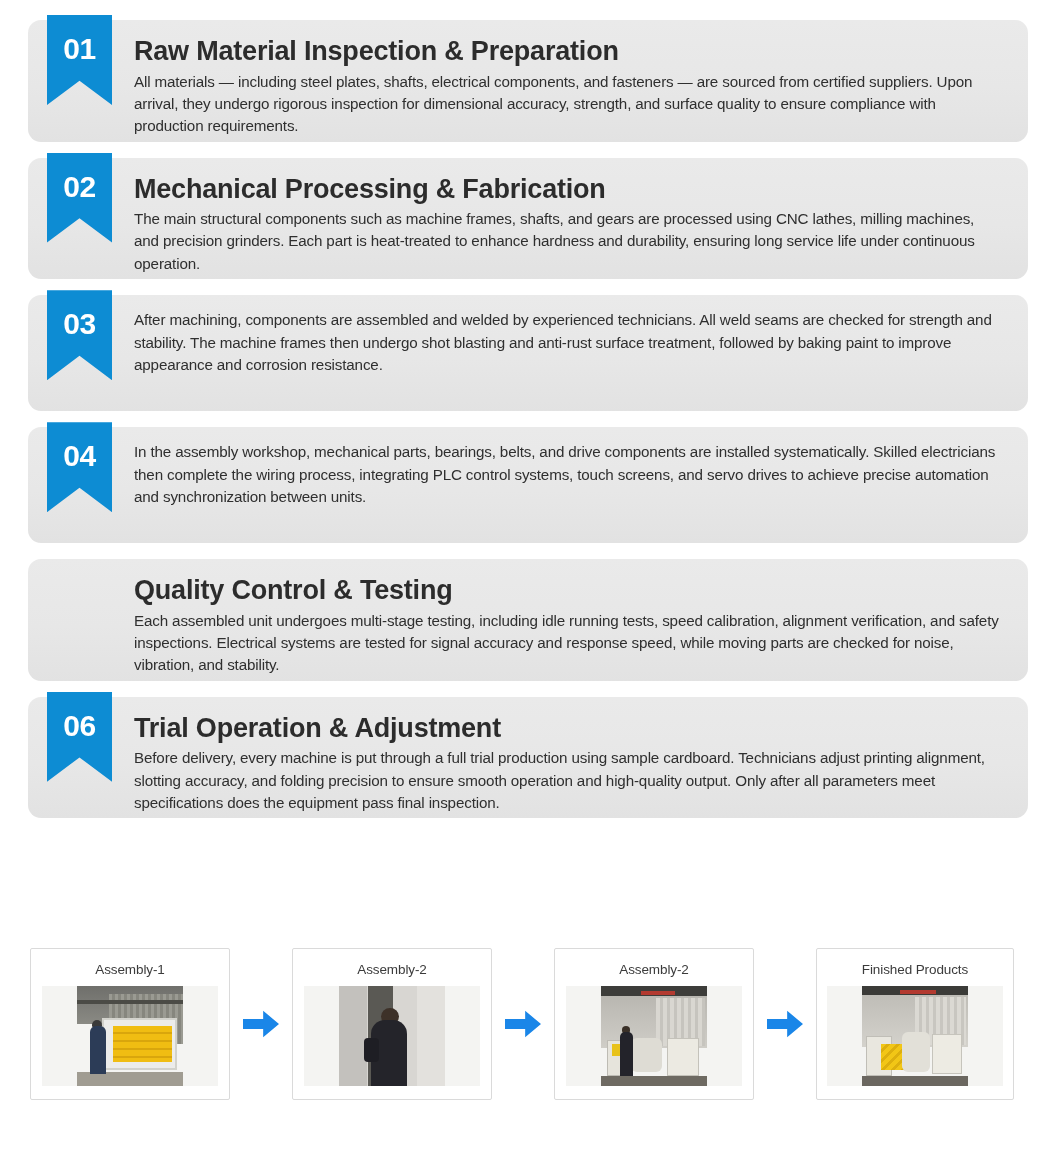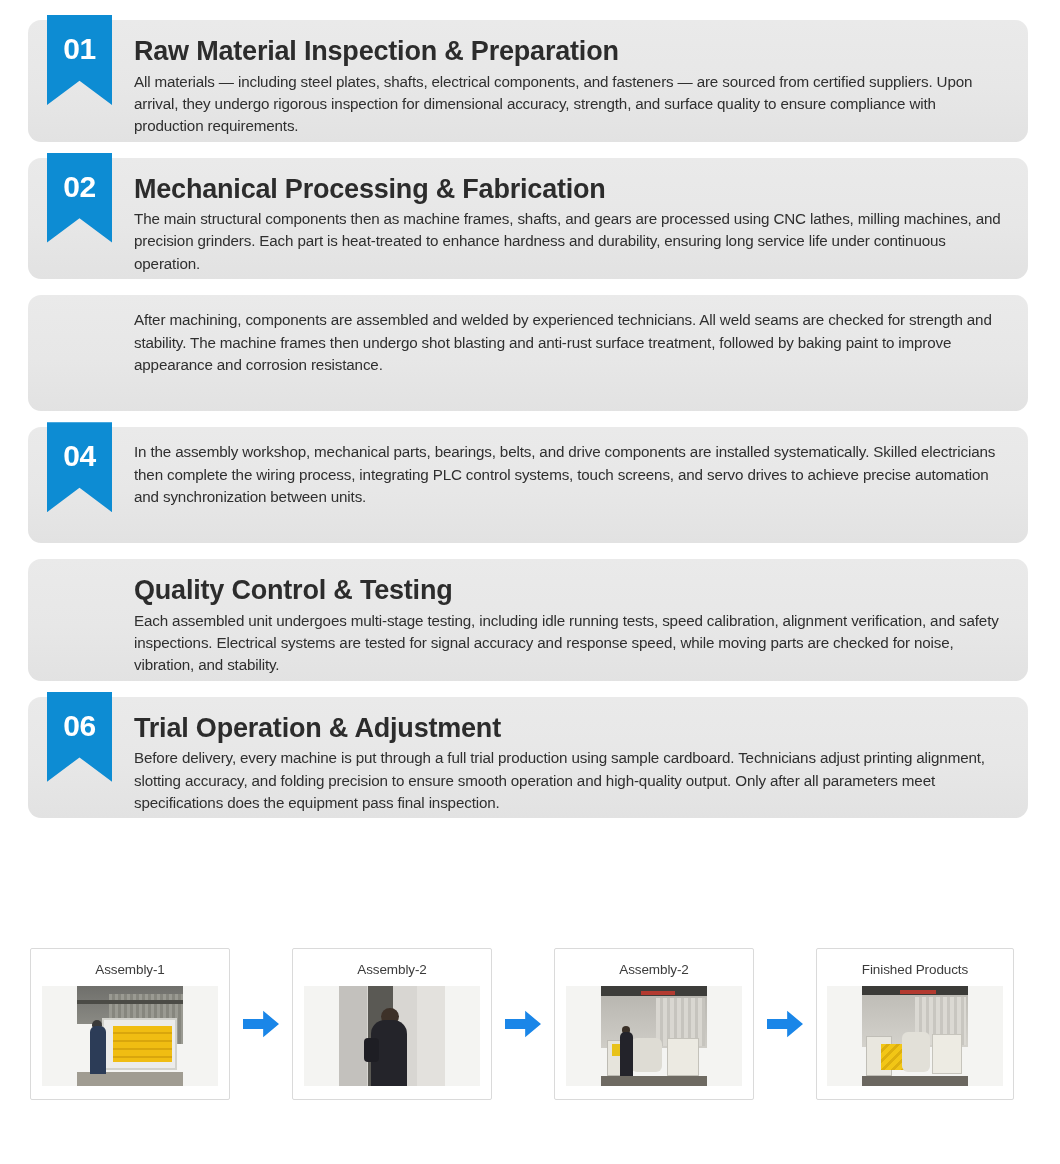--- a/index.html
+++ b/index.html
@@ -227,24 +227,25 @@
 
     <div class="step">
       <div class="step-badge">01</div>
       <div class="step-title">Raw Material Inspection &amp; Preparation</div>
       <div class="step-desc">All materials — including steel plates, shafts, electrical components, and fasteners — are sourced from certified suppliers. Upon arrival, they undergo rigorous inspection for dimensional accuracy, strength, and surface quality to ensure compliance with production requirements.</div>
     </div>
 
     <div class="step">
       <div class="step-badge">02</div>
       <div class="step-title">Mechanical Processing &amp; Fabrication</div>
-      <div class="step-desc">The main structural components then as machine frames, shafts, and gears are processed using CNC lathes, milling machines, and precision grinders. Each part is heat-treated to enhance hardness and durability, ensuring long service life under continuous operation.</div>
-    </div>
-
-    <div class="step">
+      <div class="step-desc">The main structural components such as machine frames, shafts, and gears are processed using CNC lathes, milling machines, and precision grinders. Each part is heat-treated to enhance hardness and durability, ensuring long service life under continuous operation.</div>
+    </div>
+
+    <div class="step">
+      <div class="step-badge">03</div>
       <div class="step-desc">After machining, components are assembled and welded by experienced technicians. All weld seams are checked for strength and stability. The machine frames then undergo shot blasting and anti-rust surface treatment, followed by baking paint to improve appearance and corrosion resistance.</div>
     </div>
 
     <div class="step">
       <div class="step-badge">04</div>
       <div class="step-desc">In the assembly workshop, mechanical parts, bearings, belts, and drive components are installed systematically. Skilled electricians then complete the wiring process, integrating PLC control systems, touch screens, and servo drives to achieve precise automation and synchronization between units.</div>
     </div>
 
     <div class="step">
       <div class="step-title">Quality Control &amp; Testing</div>

